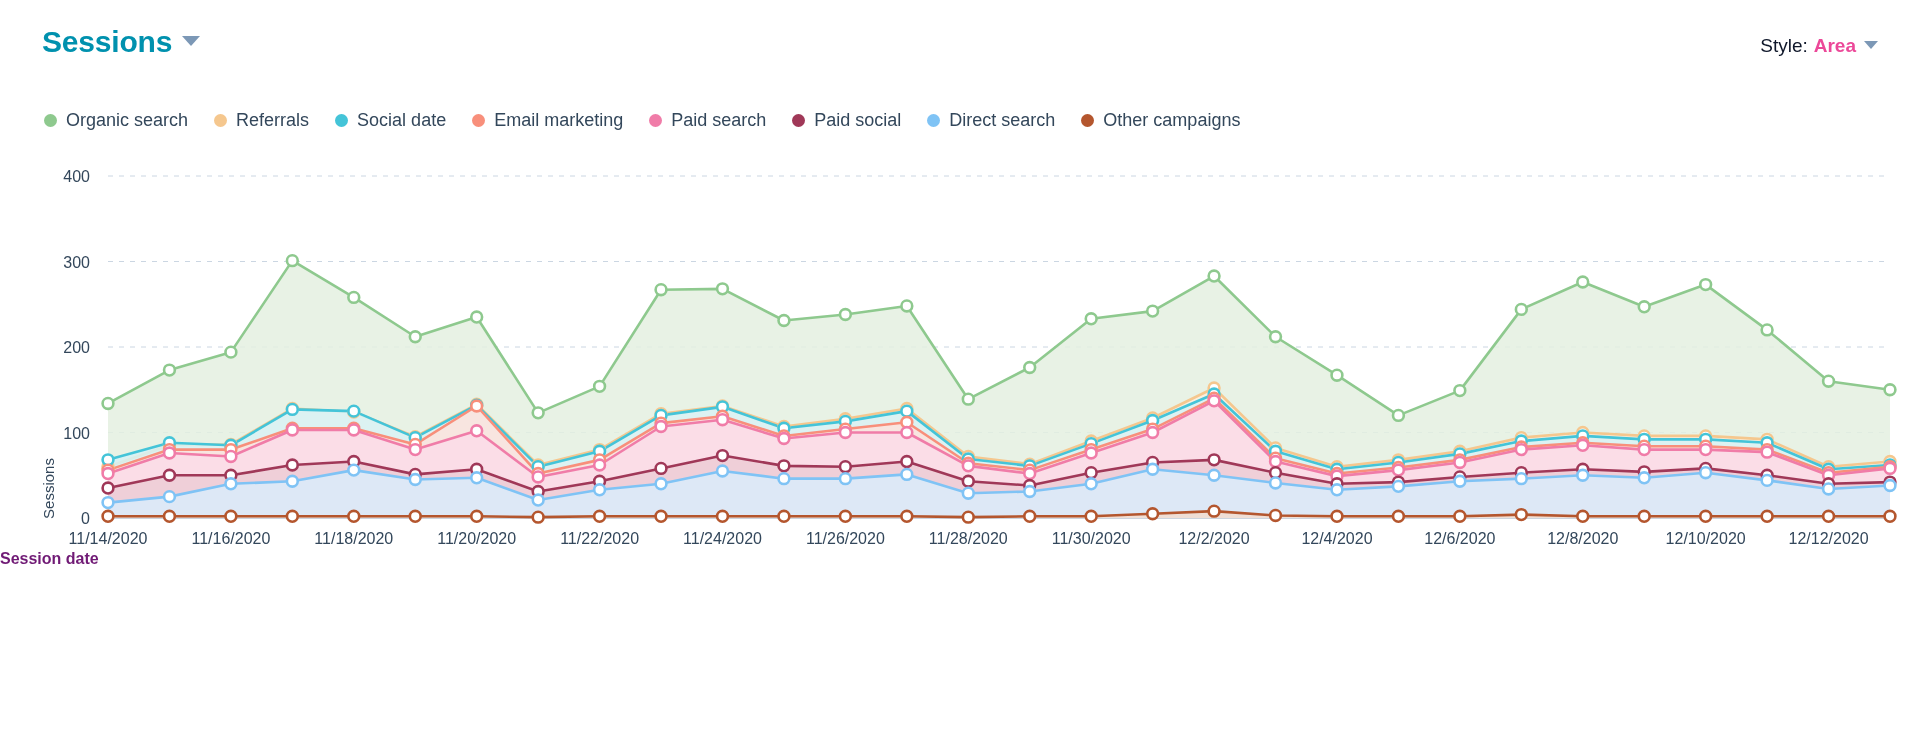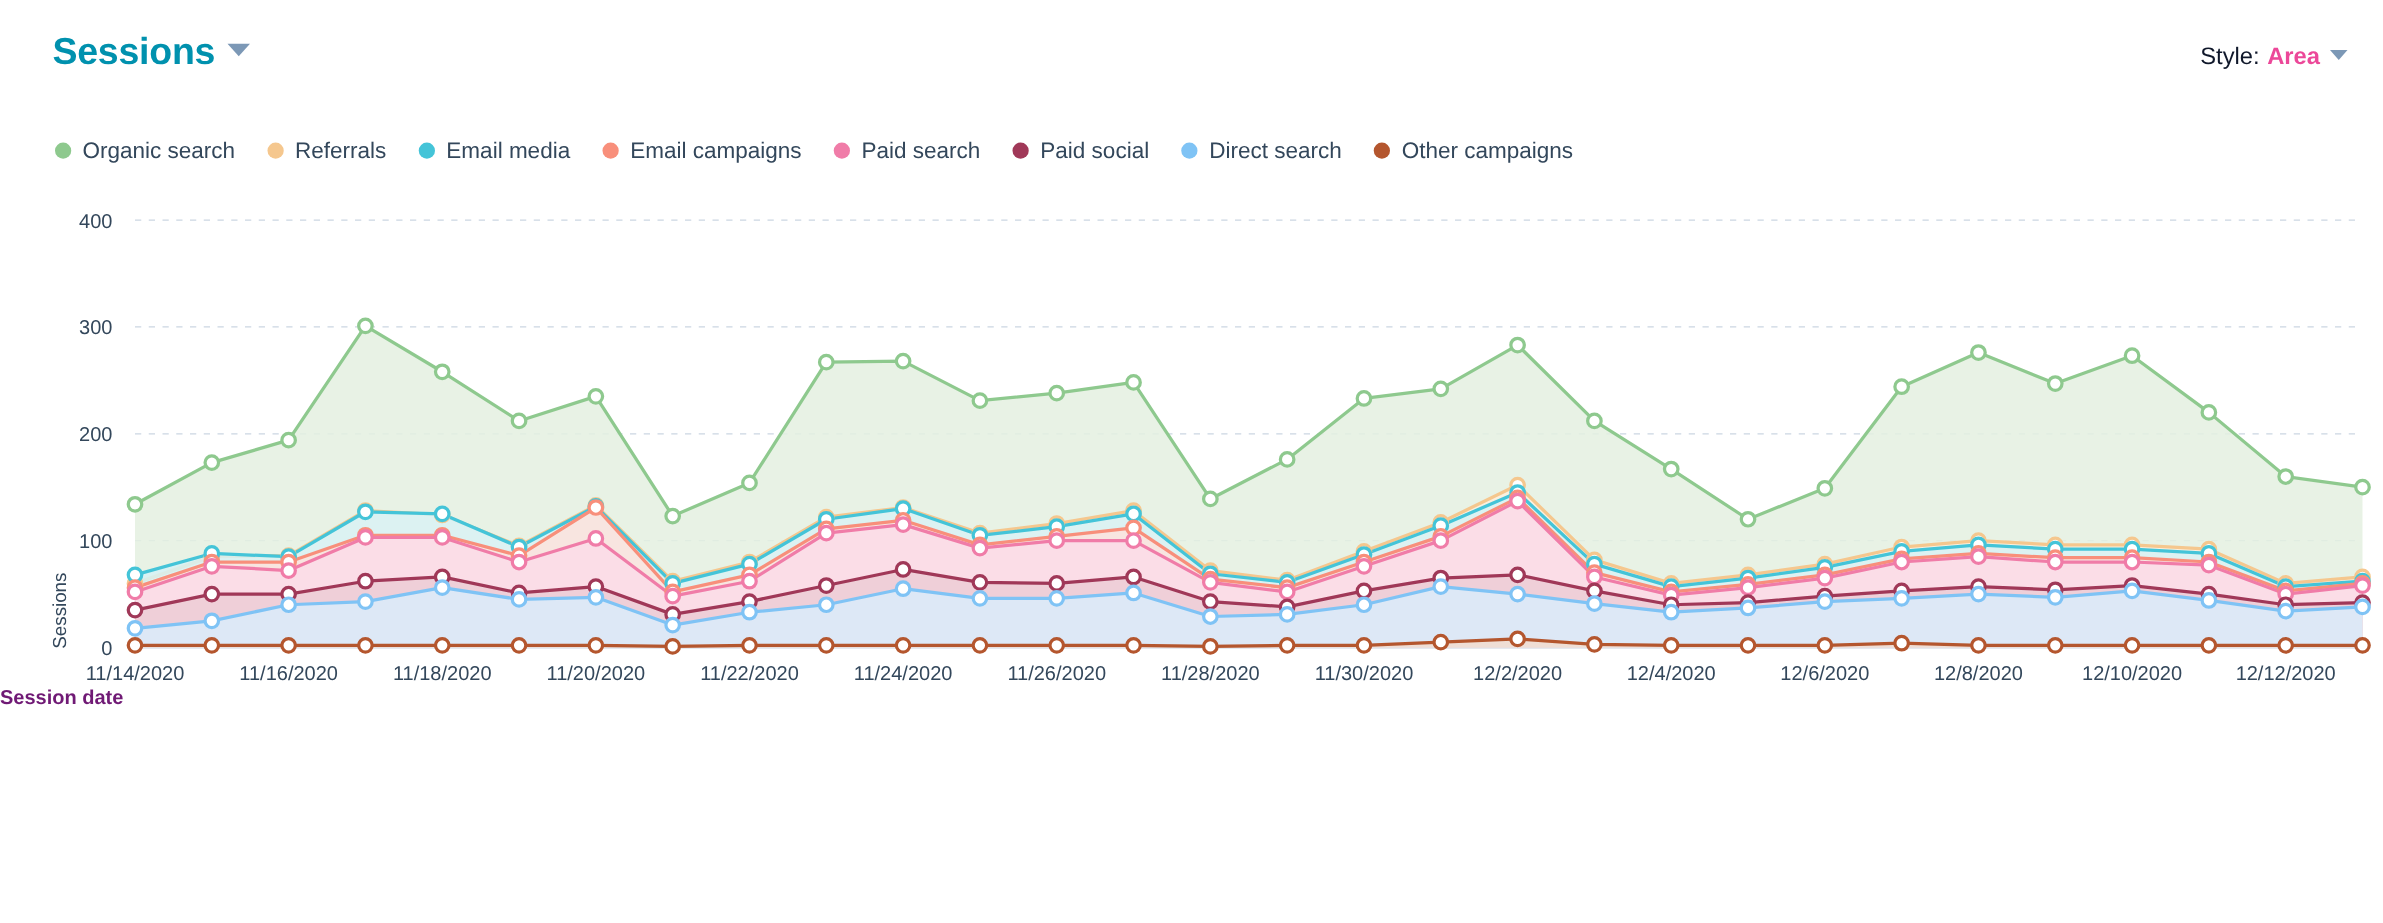--- a/index.html
+++ b/index.html
@@ -171,25 +171,25 @@
       <div class="legend-item">
         <span class="legend-dot" style="background: rgb(142, 201, 142);"></span>
         <span class="legend-text">Organic search</span>
       </div>
       <div class="legend-item">
         <span class="legend-dot" style="background: rgb(245, 199, 142);"></span>
         <span class="legend-text">Referrals</span>
       </div>
       <div class="legend-item">
         <span class="legend-dot" style="background: rgb(68, 196, 216);"></span>
-        <span class="legend-text">Email media</span>
+        <span class="legend-text">Social date</span>
       </div>
       <div class="legend-item">
         <span class="legend-dot" style="background: rgb(248, 143, 123);"></span>
-        <span class="legend-text">Email campaigns</span>
+        <span class="legend-text">Email marketing</span>
       </div>
       <div class="legend-item">
         <span class="legend-dot" style="background: rgb(240, 124, 168);"></span>
         <span class="legend-text">Paid search</span>
       </div>
       <div class="legend-item">
         <span class="legend-dot" style="background: rgb(160, 56, 88);"></span>
         <span class="legend-text">Paid social</span>
       </div>
       <div class="legend-item">

